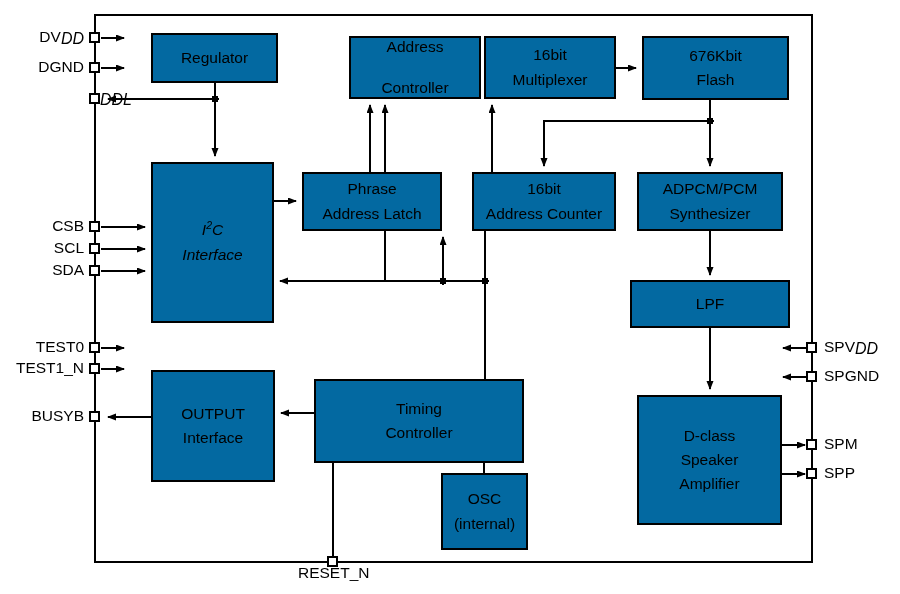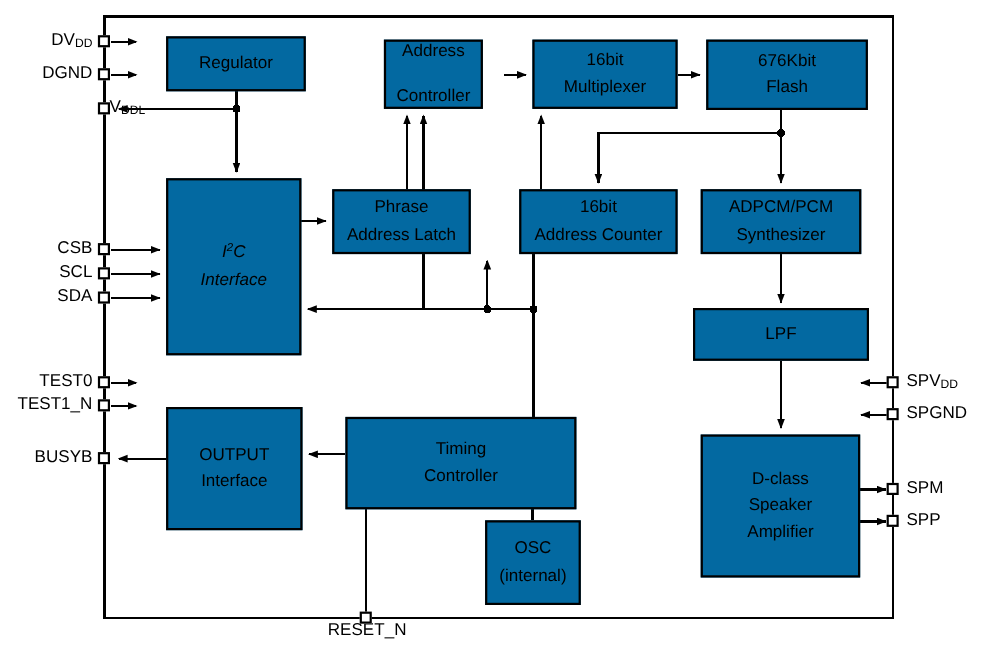--- a/index.html
+++ b/index.html
@@ -38,24 +38,25 @@
   .blk .ln { white-space: nowrap; display:block; }
   .pinlabel {
     position: absolute;
     font-size: 15.5px;
     color: #000;
     white-space: nowrap;
     z-index: 4;
   }
   .pinlabel.r { text-align: right; }
   .pinlabel sub {
-    font-size: 11px;
+    font-size: 16px;
     vertical-align: baseline;
     position: relative;
     top: 2px;
+    font-style: italic;
   }
   .pad {
     position: absolute;
     width: 11px; height: 11px;
     box-sizing: border-box;
     border: 2px solid #000;
     background: #fff;
     z-index: 5;
   }
   .partno {
@@ -159,36 +160,36 @@
 
   <div class="blk" style="left:151px; top:33px; width:127px; height:50px;">
     <span class="ln">Regulator</span>
   </div>
 
   <div class="blk" style="left:151px; top:162px; width:123px; height:161px;font-style:italic;">
     <span class="ln">I<span class="sup2">2</span>C</span>
     <span class="ln">Interface</span>
   </div>
 
-  <div class="blk" style="left:349px; top:36px; width:90px; height:63px;gap:16px;">
+  <div class="blk" style="left:349px; top:36px; width:132px; height:63px;gap:16px;">
     <span class="ln">Address</span>
     <span class="ln">Controller</span>
   </div>
 
   <div class="blk" style="left:484px; top:36px; width:132px; height:63px;">
     <span class="ln">16bit</span>
     <span class="ln">Multiplexer</span>
   </div>
 
   <div class="blk" style="left:642px; top:36px; width:147px; height:64px;">
     <span class="ln">676Kbit</span>
     <span class="ln">Flash</span>
   </div>
 
-  <div class="blk" style="left:302px; top:172px; width:126px; height:59px;align-items:center;">
+  <div class="blk" style="left:302px; top:172px; width:140px; height:59px;align-items:center;">
     <span class="ln">Phrase</span>
     <span class="ln">Address Latch</span>
   </div>
 
   <div class="blk" style="left:472px; top:172px; width:144px; height:59px;">
     <span class="ln">16bit</span>
     <span class="ln">Address Counter</span>
   </div>
 
   <div class="blk" style="left:630px; top:280px; width:160px; height:48px;">

